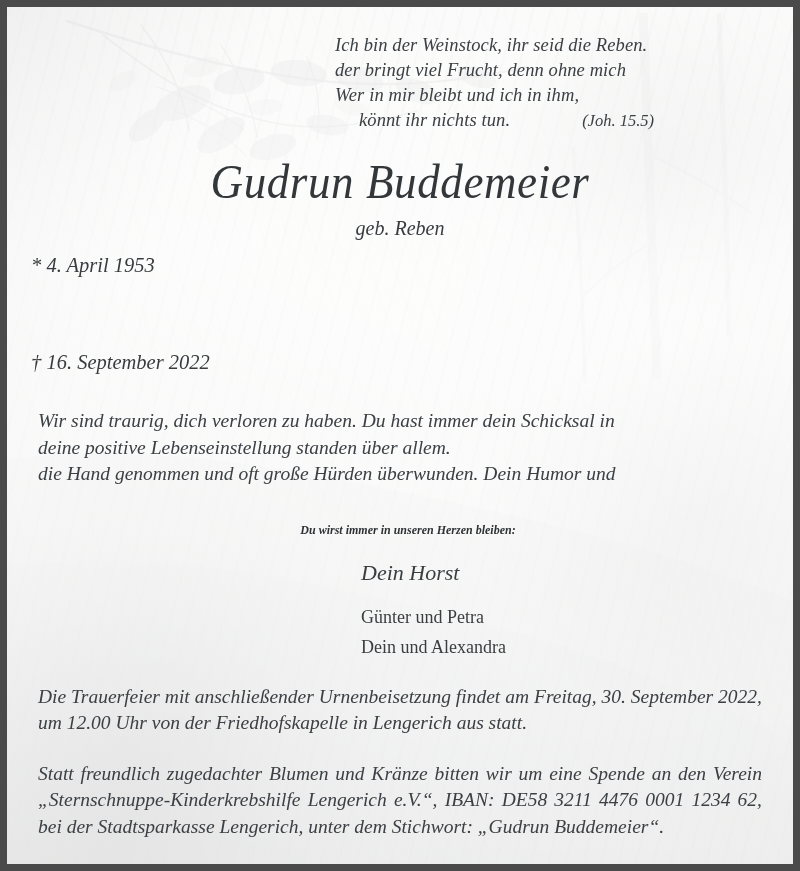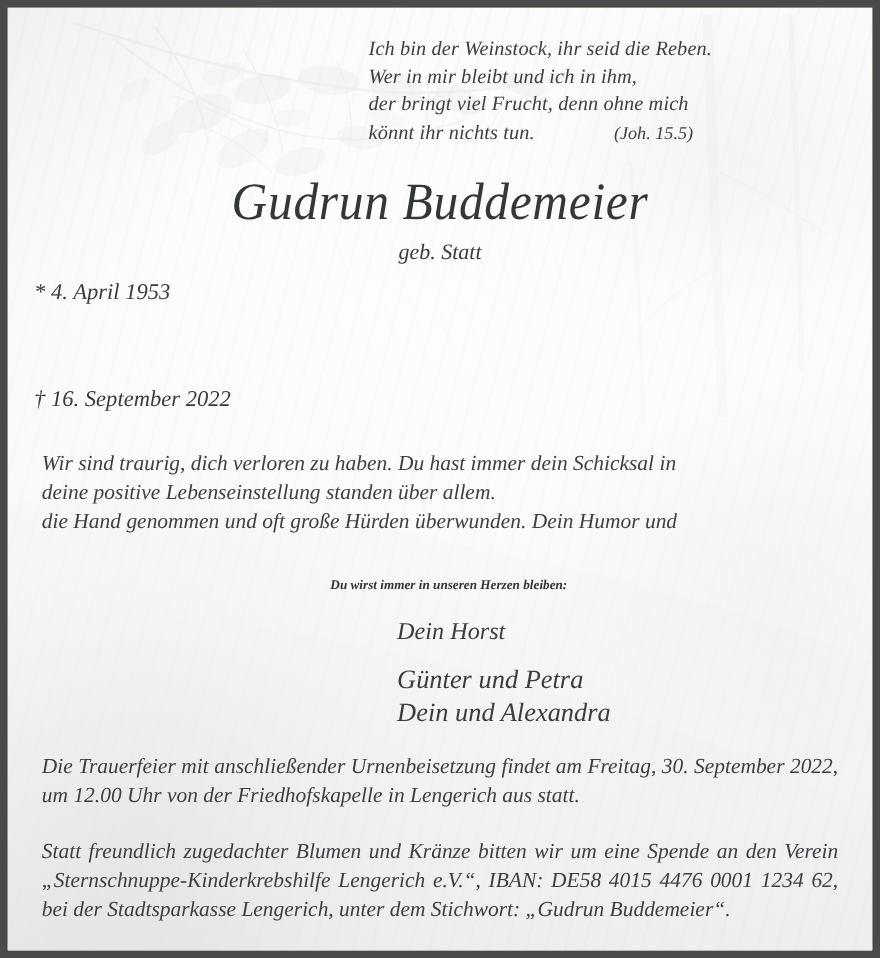--- a/index.html
+++ b/index.html
@@ -8,21 +8,21 @@
     padding: 0;
     background: #ffffff;
   }
 
   #obituary-card {
     position: relative;
     width: 800px;
     height: 871px;
     box-sizing: border-box;
     border: 7px solid #4a4a4a;
-    background: #fef9c3;
+    background: #14b8a6;
     overflow: hidden;
     font-family: "Liberation Serif", "DejaVu Serif", serif;
     color: #3b3f42;
   }
 
   
   .bg-layer {
     position: absolute;
     inset: 0;
     pointer-events: none;
@@ -98,20 +98,21 @@
     font-style: italic;
     font-size: 18.5px;
     line-height: 25px;
     letter-spacing: 0.1px;
     color: #3c4044;
     white-space: pre;
   }
   .verse-last {
     display: flex;
     align-items: baseline;
+    margin-left: 24px;
   }
   .verse-last .verse-line { flex: 0 0 auto; }
   .verse-ref {
     font-style: italic;
     font-size: 16.5px;
     line-height: 25px;
     color: #3c4044;
     margin-left: 72px;
   }
 
@@ -183,22 +184,21 @@
     padding-left: 330px;
   }
   .survivor-primary {
     font-style: italic;
     font-size: 22px;
     line-height: 30px;
     color: #3a3e41;
   }
   .survivor-group { margin-top: 14px; }
   .survivor-line {
-    font-style: italic;
-    font-size: 24px;
+    font-size: 18px;
     line-height: 30px;
     color: #3a3e41;
   }
 
   .justified {
     text-align: justify;
     text-align-last: left;
   }
 
   #ceremony-info { margin-top: 22px; }
@@ -267,31 +267,31 @@
   </div>
 
   <div class="bg-layer" id="bg-path"></div>
   <div class="bg-layer" id="bg-streaks"></div>
   <div class="bg-layer" id="bg-wash"></div>
 
   <div class="content">
 
     <div class="verse">
       <div class="verse-line">Ich bin der Weinstock, ihr seid die Reben.</div>
+      <div class="verse-line">der bringt viel Frucht, denn ohne mich</div>
       <div class="verse-line">Wer in mir bleibt und ich in ihm,</div>
-      <div class="verse-line">der bringt viel Frucht, denn ohne mich</div>
       <div class="verse-last">
         <div class="verse-line">könnt ihr nichts tun.</div>
         <div class="verse-ref">(Joh. 15.5)</div>
       </div>
     </div>
 
     <div class="name-block">
       <div class="deceased-name">Gudrun Buddemeier</div>
-      <div class="maiden-name">geb. Statt</div>
+      <div class="maiden-name">geb. Reben</div>
       <div class="dates-row">
         <span>* 4. April 1953</span>
         <span>† 16. September 2022</span>
       </div>
     </div>
 
     <div id="memorial-text" class="body-para">
       <span class="ml">Wir sind traurig, dich verloren zu haben. Du hast immer dein Schicksal in</span>
       <span class="ml">deine positive Lebenseinstellung standen über allem.</span>
       <span class="ml">die Hand genommen und oft große Hürden überwunden. Dein Humor und</span>
@@ -304,18 +304,18 @@
     <div class="survivors">
       <div class="survivor-primary">Dein Horst</div>
       <div class="survivor-group">
         <div class="survivor-line">Günter und Petra</div>
         <div class="survivor-line">Dein und Alexandra</div>
       </div>
     </div>
 
     <div id="ceremony-info" class="body-para justified">Die Trauerfeier mit anschließender Urnenbeisetzung findet am Freitag, 30. September 2022, um 12.00 Uhr von der Friedhofskapelle in Lengerich aus statt.</div>
 
-    <div id="donation-info" class="body-para justified">Statt freundlich zugedachter Blumen und Kränze bitten wir um eine Spende an den Verein „Sternschnuppe-Kinderkrebshilfe Lengerich e.V.“, IBAN: DE58 4015 4476 0001 1234 62, bei der Stadtsparkasse Lengerich, unter dem Stichwort: „Gudrun Buddemeier“.</div>
+    <div id="donation-info" class="body-para justified">Statt freundlich zugedachter Blumen und Kränze bitten wir um eine Spende an den Verein „Sternschnuppe-Kinderkrebshilfe Lengerich e.V.“, IBAN: DE58 3211 4476 0001 1234 62, bei der Stadtsparkasse Lengerich, unter dem Stichwort: „Gudrun Buddemeier“.</div>
 
     <div id="place-date">Lengerich, im September 2022</div>
 
   </div>
 </div>
 
 </body></html>

